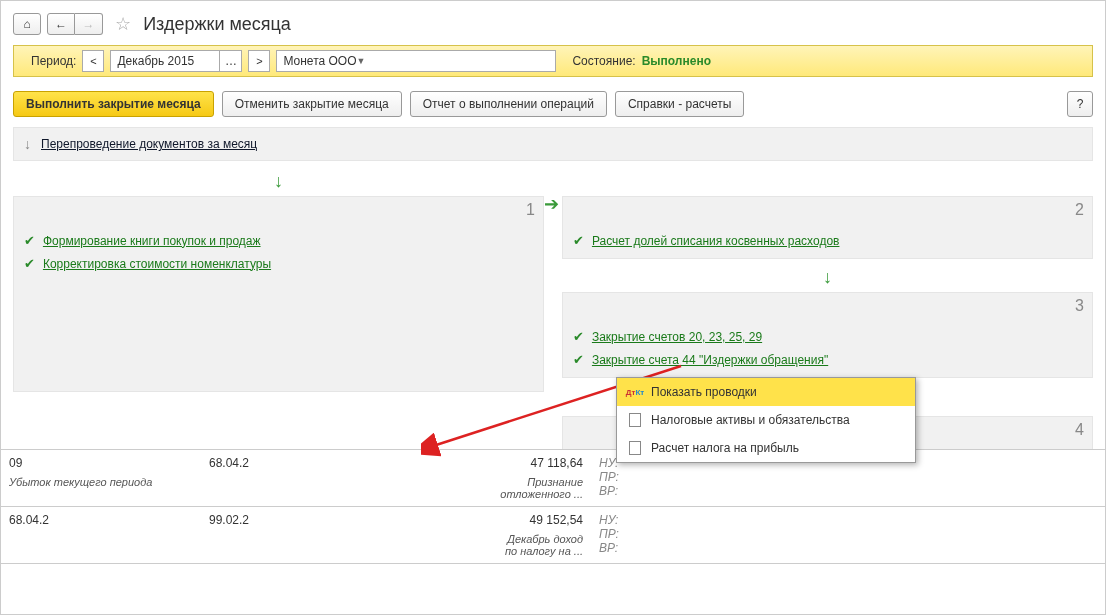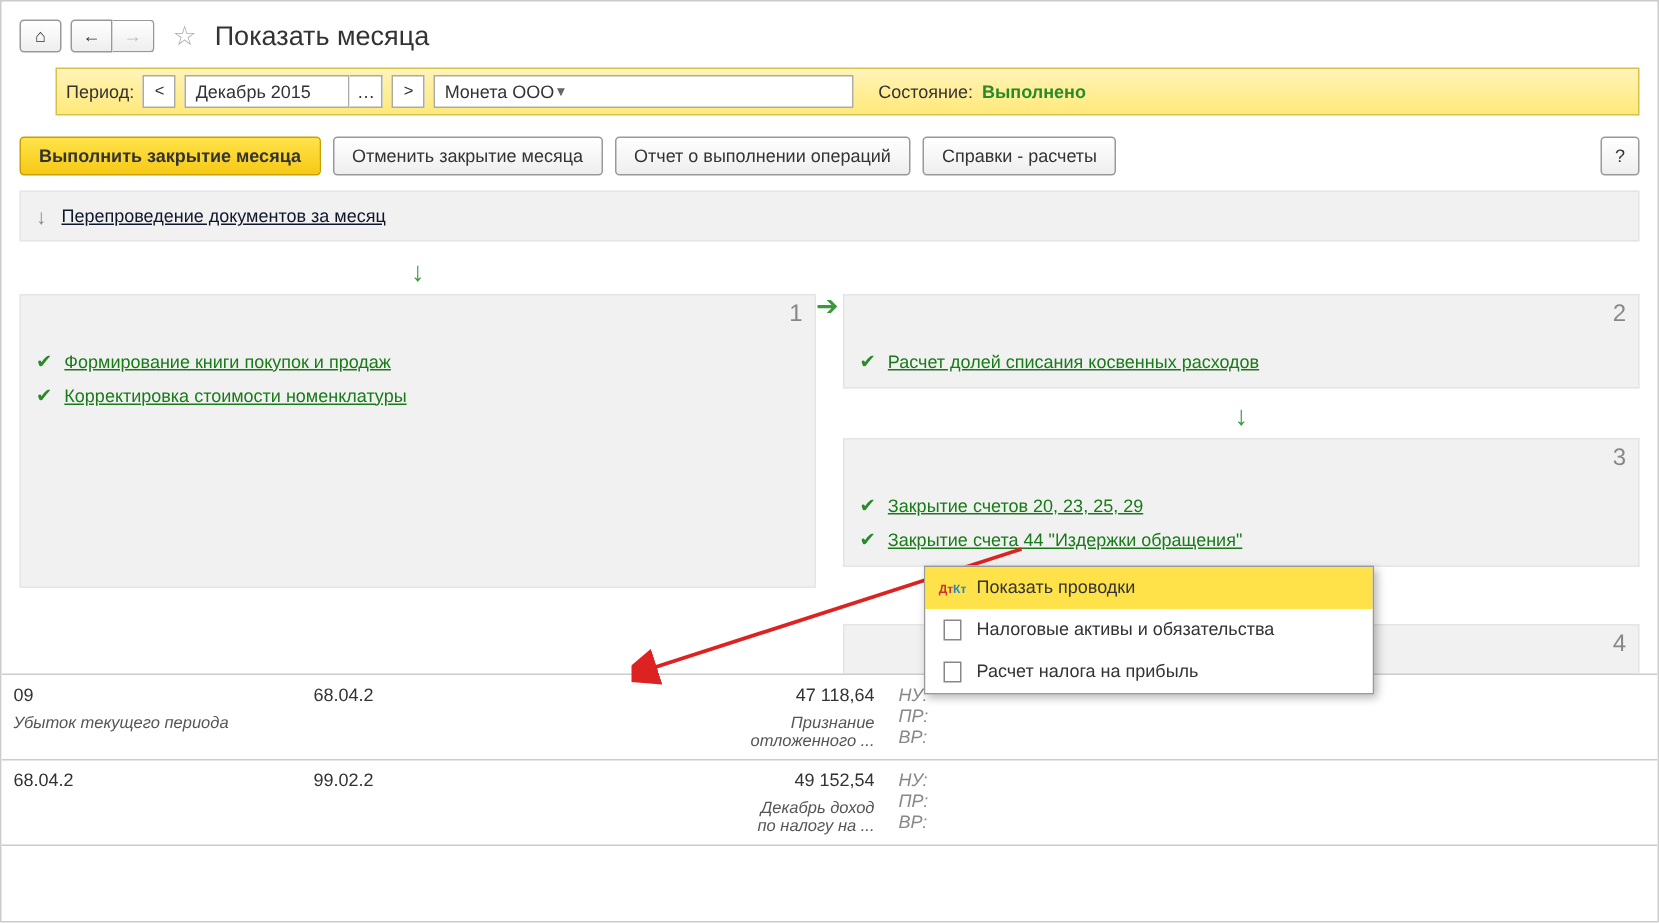--- a/index.html
+++ b/index.html
@@ -6,21 +6,21 @@
 body { font-family: Arial, sans-serif; font-size: 12px; color: #333; background: #fff; }
 .window { width: 1106px; height: 615px; position: relative; border: 1px solid #ccc; box-shadow: 4px 4px 8px rgba(0,0,0,0.3); overflow: hidden; }
 .content { padding: 8px 12px; }
 .topbar { display: flex; align-items: center; gap: 6px; padding: 4px 0 10px 0; }
 .nav-btn { width: 28px; height: 22px; border: 1px solid #999; border-radius: 3px; background: linear-gradient(#fff,#eee); display: flex; align-items: center; justify-content: center; cursor: pointer; font-size: 12px; }
 .nav-group { display:flex; }
 .nav-group .nav-btn:first-child { border-radius:3px 0 0 3px; }
 .nav-group .nav-btn:last-child { border-radius:0 3px 3px 0; border-left:none; }
 .star { font-size: 18px; color: #aaa; margin: 0 6px; cursor:pointer; }
 .title { font-size: 18px; color: #333; }
-.period-bar { background: linear-gradient(#fff4b8,#ffe97a); border:1px solid #d6c24a; padding:4px 6px; display:flex; align-items:center; gap:6px;margin-left:24px; }
+.period-bar { background: linear-gradient(#fff4b8,#ffe97a); border:1px solid #d6c24a; padding:4px 17px; display:flex; align-items:center; gap:6px; }
 .period-bar label { font-size:12px; }
 .pbtn { width:22px; height:22px; border:1px solid #aaa; background:#fff; display:flex; align-items:center; justify-content:center; cursor:pointer; font-size:11px; }
 .period-input { border:1px solid #aaa; background:#fff; height:22px; padding:0 6px; display:flex; align-items:center; min-width:110px; }
 .dots-btn { width:22px; height:22px; border:1px solid #aaa; border-left:none; background:#fff; display:flex; align-items:center; justify-content:center; cursor:pointer; }
 .org-select { border:1px solid #aaa; background:#fff; height:22px; padding:0 6px; display:flex; align-items:center; flex:0 0 280px; justify-content:flex-start; }
 .status-label { margin-left:10px; }
 .status-val { color:#2a8a2a; font-weight:bold; }
 .action-bar { display:flex; align-items:center; gap:8px; padding:14px 0 10px 0; }
 .btn { border:1px solid #999; background:linear-gradient(#fff,#eee); padding:5px 12px; border-radius:3px; cursor:pointer; font-size:12px; }
 .btn-primary { background:linear-gradient(#ffe34a,#f6c915); border-color:#c9a200; font-weight:bold; }
@@ -31,21 +31,21 @@
 .link-green { color:#1a7a1a; text-decoration:underline; cursor:pointer; }
 .grid { display:flex; gap:18px; margin-top:6px; position:relative; }
 .col { flex:1; position:relative; }
 .arrow-down-green { text-align:center; color:#3a9a3a; font-size:18px; padding:4px 0; }
 .block { background:#f1f1f1; border:1px solid #e5e5e5; padding:10px 10px 6px 10px; margin-bottom:4px; position:relative; min-height:36px; }
 .block-head { position:absolute; top:4px; right:8px; font-size:16px; color:#888; }
 .op-row { display:flex; align-items:center; gap:8px; padding:4px 0; }
 .check { color:#2a8a2a; font-size:13px; }
 .arrow-right-green { color:#3a9a3a; font-size:18px; position:absolute; top:26px; left:calc(50% - 9px); }
 .context-menu { position:absolute; left:615px; top:376px; width:300px; background:#fff; border:1px solid #999; box-shadow:2px 2px 6px rgba(0,0,0,0.3); z-index:50; }
-.menu-item { padding:6px 10px; display:flex; align-items:flex-start; gap:8px; cursor:pointer; background:#fff; }
+.menu-item { padding:6px 10px; display:flex; align-items:center; gap:8px; cursor:pointer; background:#fff; }
 .menu-item.selected { background:#ffe24a; }
 .menu-icon { width:16px; height:16px; display:flex; align-items:center; justify-content:center; font-size:10px; }
 .dtkt { font-size:8px; line-height:7px; font-weight:bold; }
 .dtkt .dt{ color:#c33; } .dtkt .kt{ color:#28c; }
 .doc-icon { border:1px solid #888; width:12px; height:14px; background:#fff; position:relative; }
 .red-arrow { position:absolute; z-index:40; pointer-events:none; }
 .lower-table { position:absolute; left:0; right:0; top:448px; background:#fff; }
 .trow { display:flex; border-top:1px solid #ccc; }
 .trow:last-child { border-bottom:1px solid #ccc; }
 .tcell { padding:6px 8px; font-size:12px; }
@@ -62,21 +62,21 @@
 <div class="window">
   <div class="content">
 
     <div class="topbar">
       <div class="nav-btn">⌂</div>
       <div class="nav-group">
         <div class="nav-btn">←</div>
         <div class="nav-btn" style="color:#bbb">→</div>
       </div>
       <span class="star">☆</span>
-      <span class="title">Показать месяца</span>
+      <span class="title">Издержки месяца</span>
     </div>
 
     <div class="period-bar">
       <label>Период:</label>
       <div class="pbtn">&lt;</div>
       <div style="display:flex">
         <div class="period-input">
             <span>Декабрь 2015</span>
           </div>
         <div class="dots-btn">…</div>

